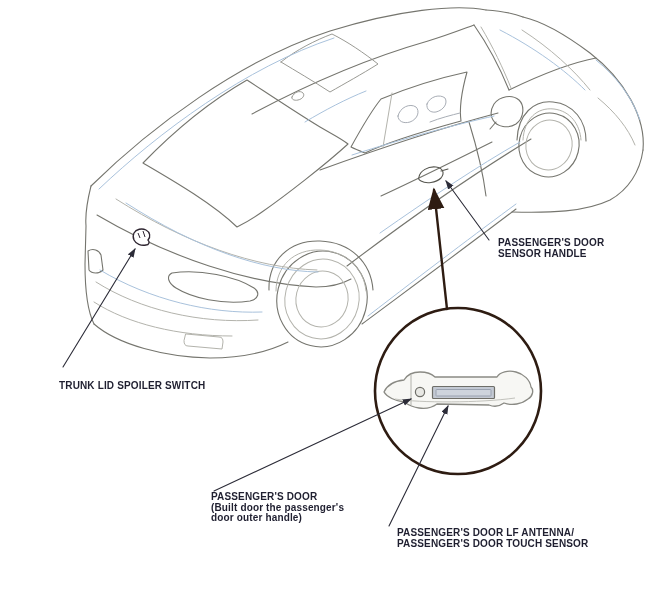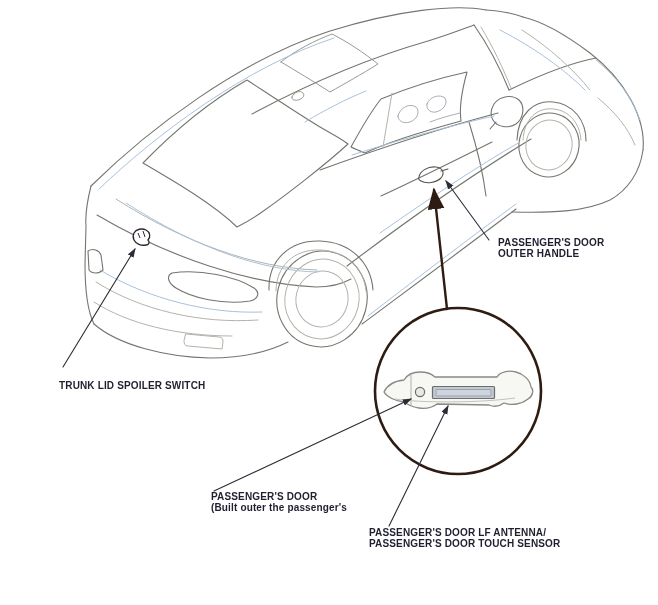--- a/index.html
+++ b/index.html
@@ -131,26 +131,27 @@
       <path stroke="#2e1c12" stroke-width="2.4" marker-end="url(#arrowThick)" d="M 447,309 L 434,190"></path>
     </g>
   </svg>
 
   <div class="callout-label" style="left:52px;top:381px;">
     <span>TRUNK LID SPOILER SWITCH</span>
   </div>
 
   <div class="callout-label" style="left:491px;top:238px;">
     <span>PASSENGER'S DOOR</span>
-    <span>OUTER HANDLE</span>
+    <span>SENSOR HANDLE</span>
   </div>
 
   <div class="callout-label" style="left:204px;top:492px;">
     <span>PASSENGER'S DOOR</span>
-    <span>(Built outer the passenger's</span>
+    <span>(Built door the passenger's</span>
+    <span>door outer handle)</span>
   </div>
 
-  <div class="callout-label" style="left:362px;top:528px;">
+  <div class="callout-label" style="left:390px;top:528px;">
     <span>PASSENGER'S DOOR LF ANTENNA/</span>
     <span>PASSENGER'S DOOR TOUCH SENSOR</span>
   </div>
 
 </div>
 
 </body></html>

